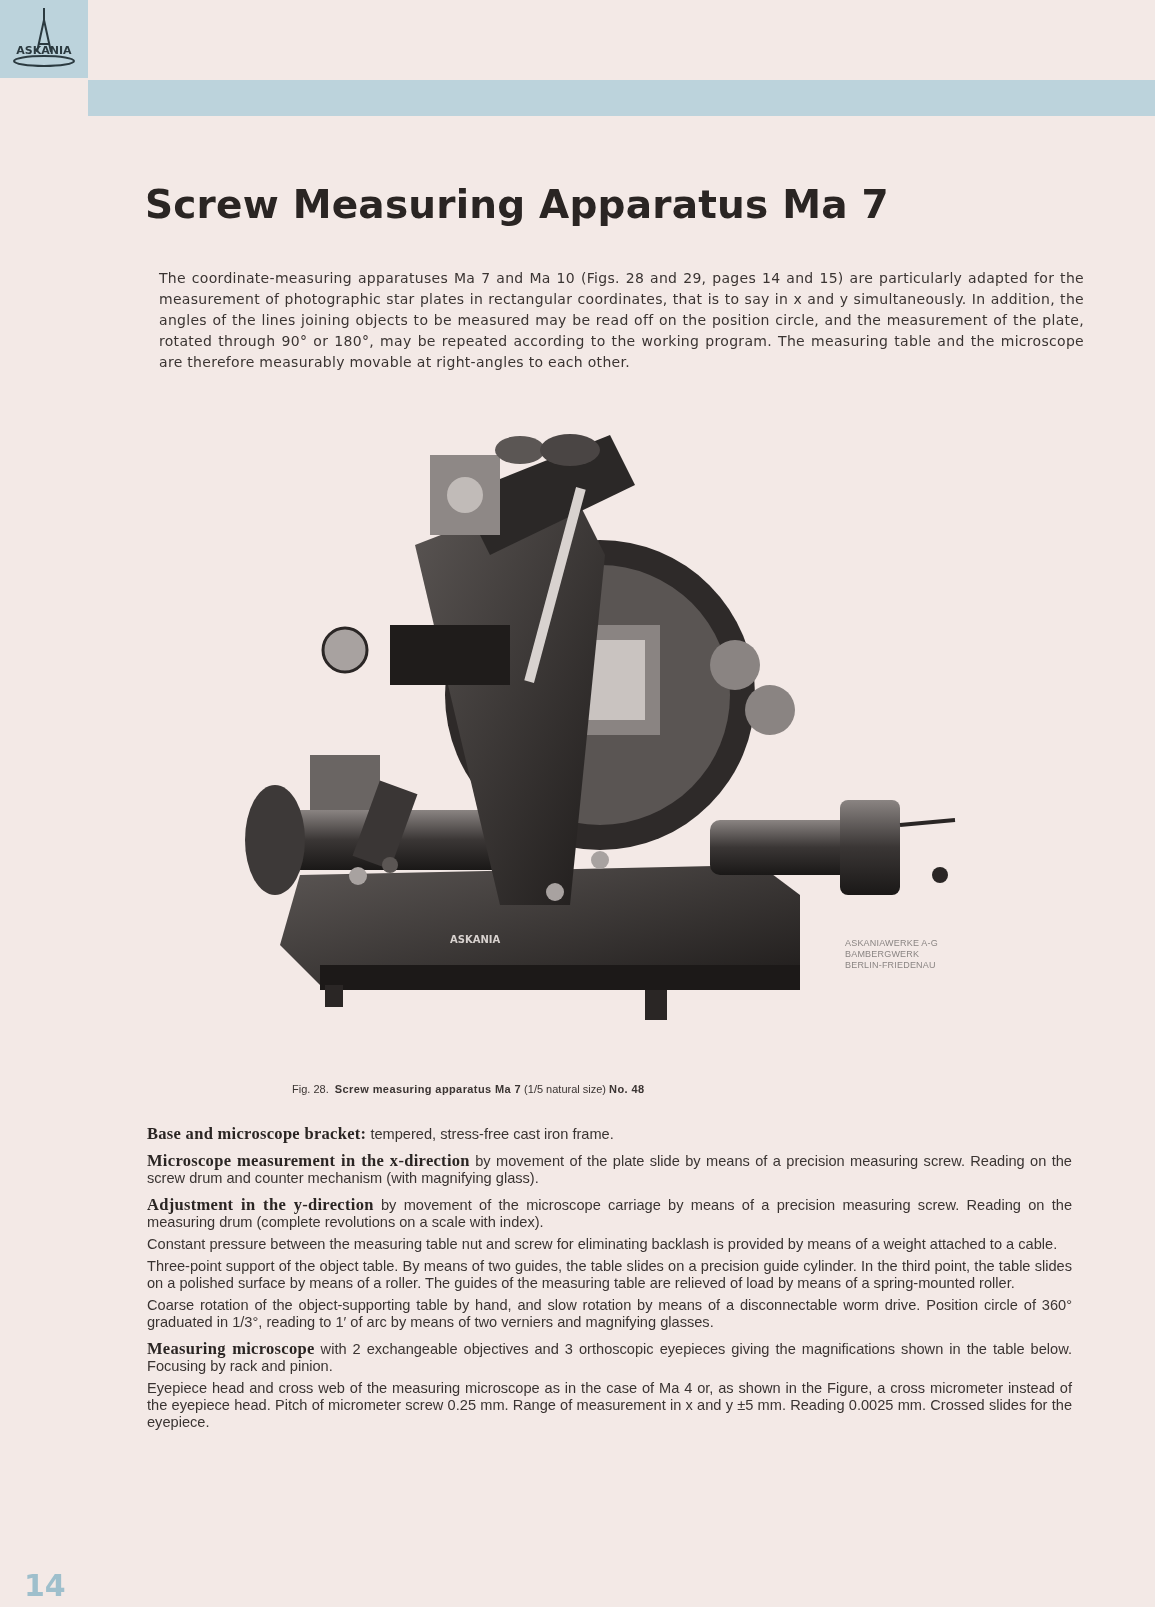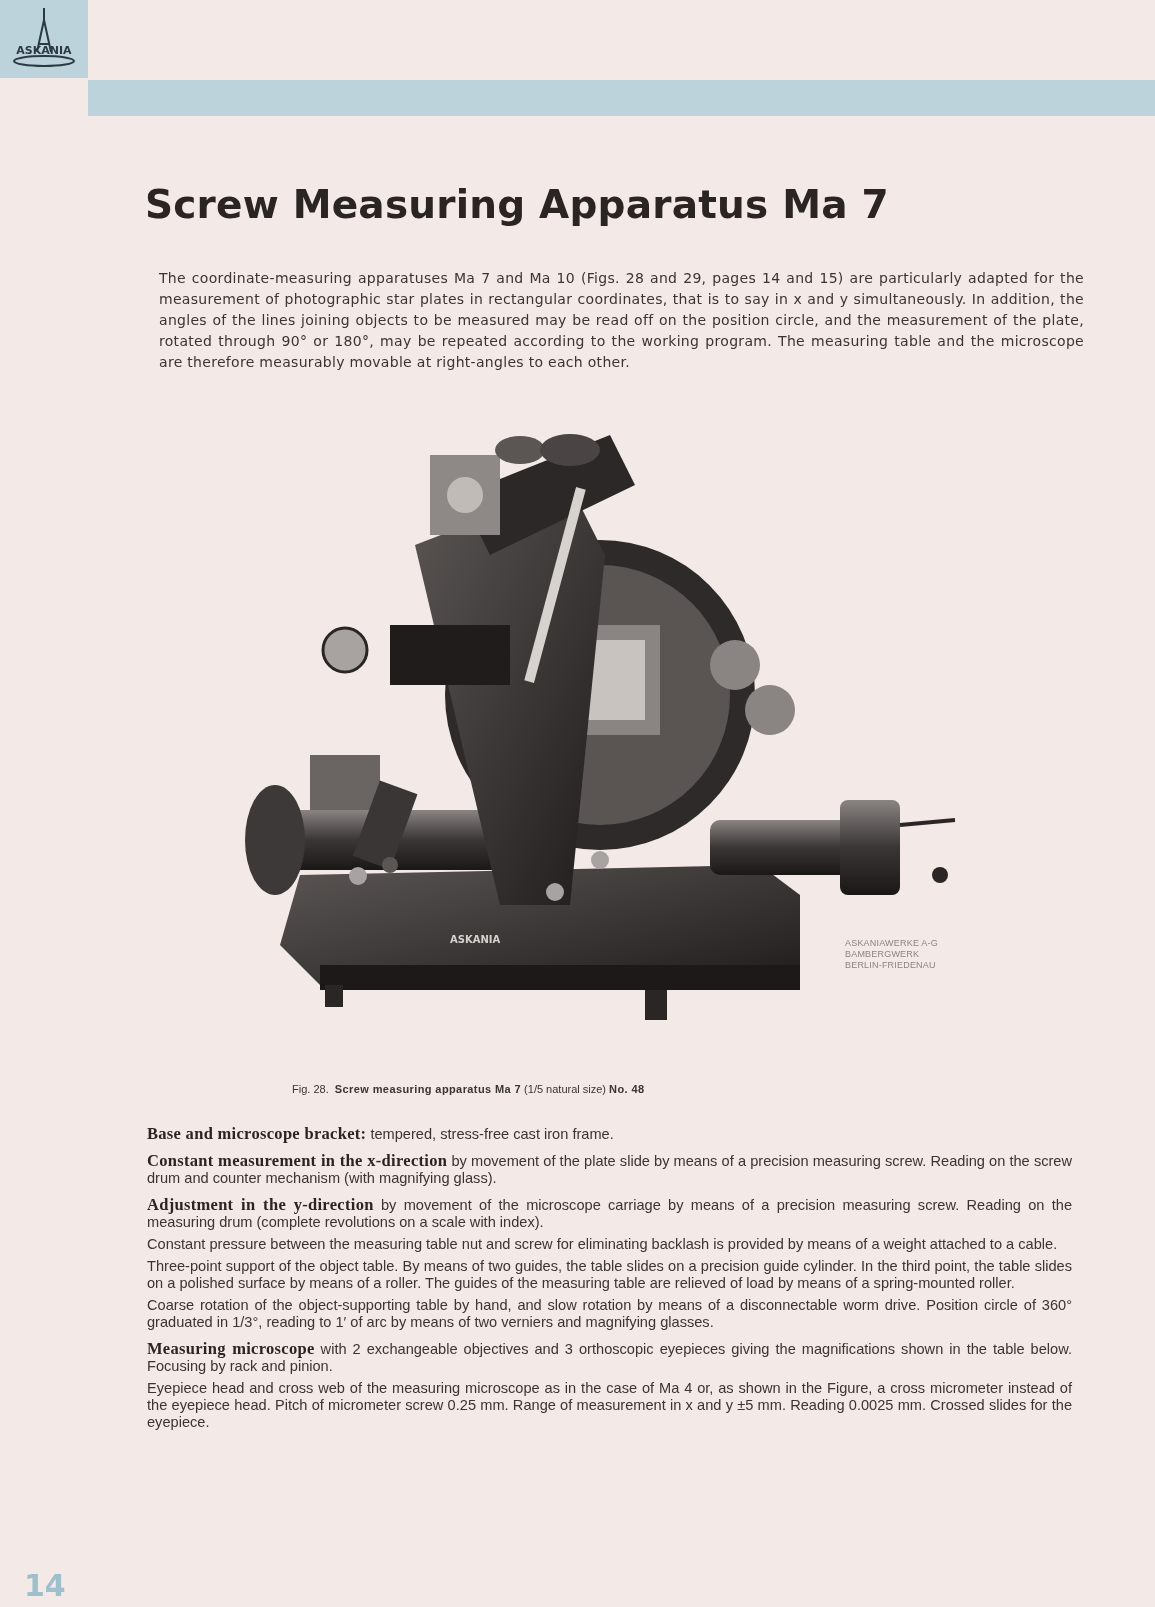--- a/index.html
+++ b/index.html
@@ -132,21 +132,21 @@
 
 <div class="fig-caption">
   <span>Fig. 28.</span>&nbsp;
   <b>Screw measuring apparatus Ma 7</b>
   <span>(1/5 natural size)</span>
   <b>No. 48</b>
 </div>
 
 <div class="specs">
   <p><b>Base and microscope bracket:</b><span> tempered, stress-free cast iron frame.</span></p>
-  <p><b>Constant measurement in the x-direction</b><span> by movement of the plate slide by means of a precision measuring screw. Reading on the screw drum and counter mechanism (with magnifying glass).</span></p>
+  <p><b>Microscope measurement in the x-direction</b><span> by movement of the plate slide by means of a precision measuring screw. Reading on the screw drum and counter mechanism (with magnifying glass).</span></p>
   <p class="tight"><b>Adjustment in the y-direction</b><span> by movement of the microscope carriage by means of a precision measuring screw. Reading on the measuring drum (complete revolutions on a scale with index).</span></p>
   <p class="tight"><b></b><span>Constant pressure between the measuring table nut and screw for eliminating backlash is provided by means of a weight attached to a cable.</span></p>
   <p class="tight"><b></b><span>Three-point support of the object table. By means of two guides, the table slides on a precision guide cylinder. In the third point, the table slides on a polished surface by means of a roller. The guides of the measuring table are relieved of load by means of a spring-mounted roller.</span></p>
   <p><b></b><span>Coarse rotation of the object-supporting table by hand, and slow rotation by means of a disconnectable worm drive. Position circle of 360° graduated in 1/3°, reading to 1′ of arc by means of two verniers and magnifying glasses.</span></p>
   <p class="tight"><b>Measuring microscope</b><span> with 2 exchangeable objectives and 3 orthoscopic eyepieces giving the magnifications shown in the table below. Focusing by rack and pinion.</span></p>
   <p class="tight"><b></b><span>Eyepiece head and cross web of the measuring microscope as in the case of Ma 4 or, as shown in the Figure, a cross micrometer instead of the eyepiece head. Pitch of micrometer screw 0.25 mm. Range of measurement in x and y ±5 mm. Reading 0.0025 mm. Crossed slides for the eyepiece.</span></p>
 </div>
 
 <div class="page-num">14</div>
 

